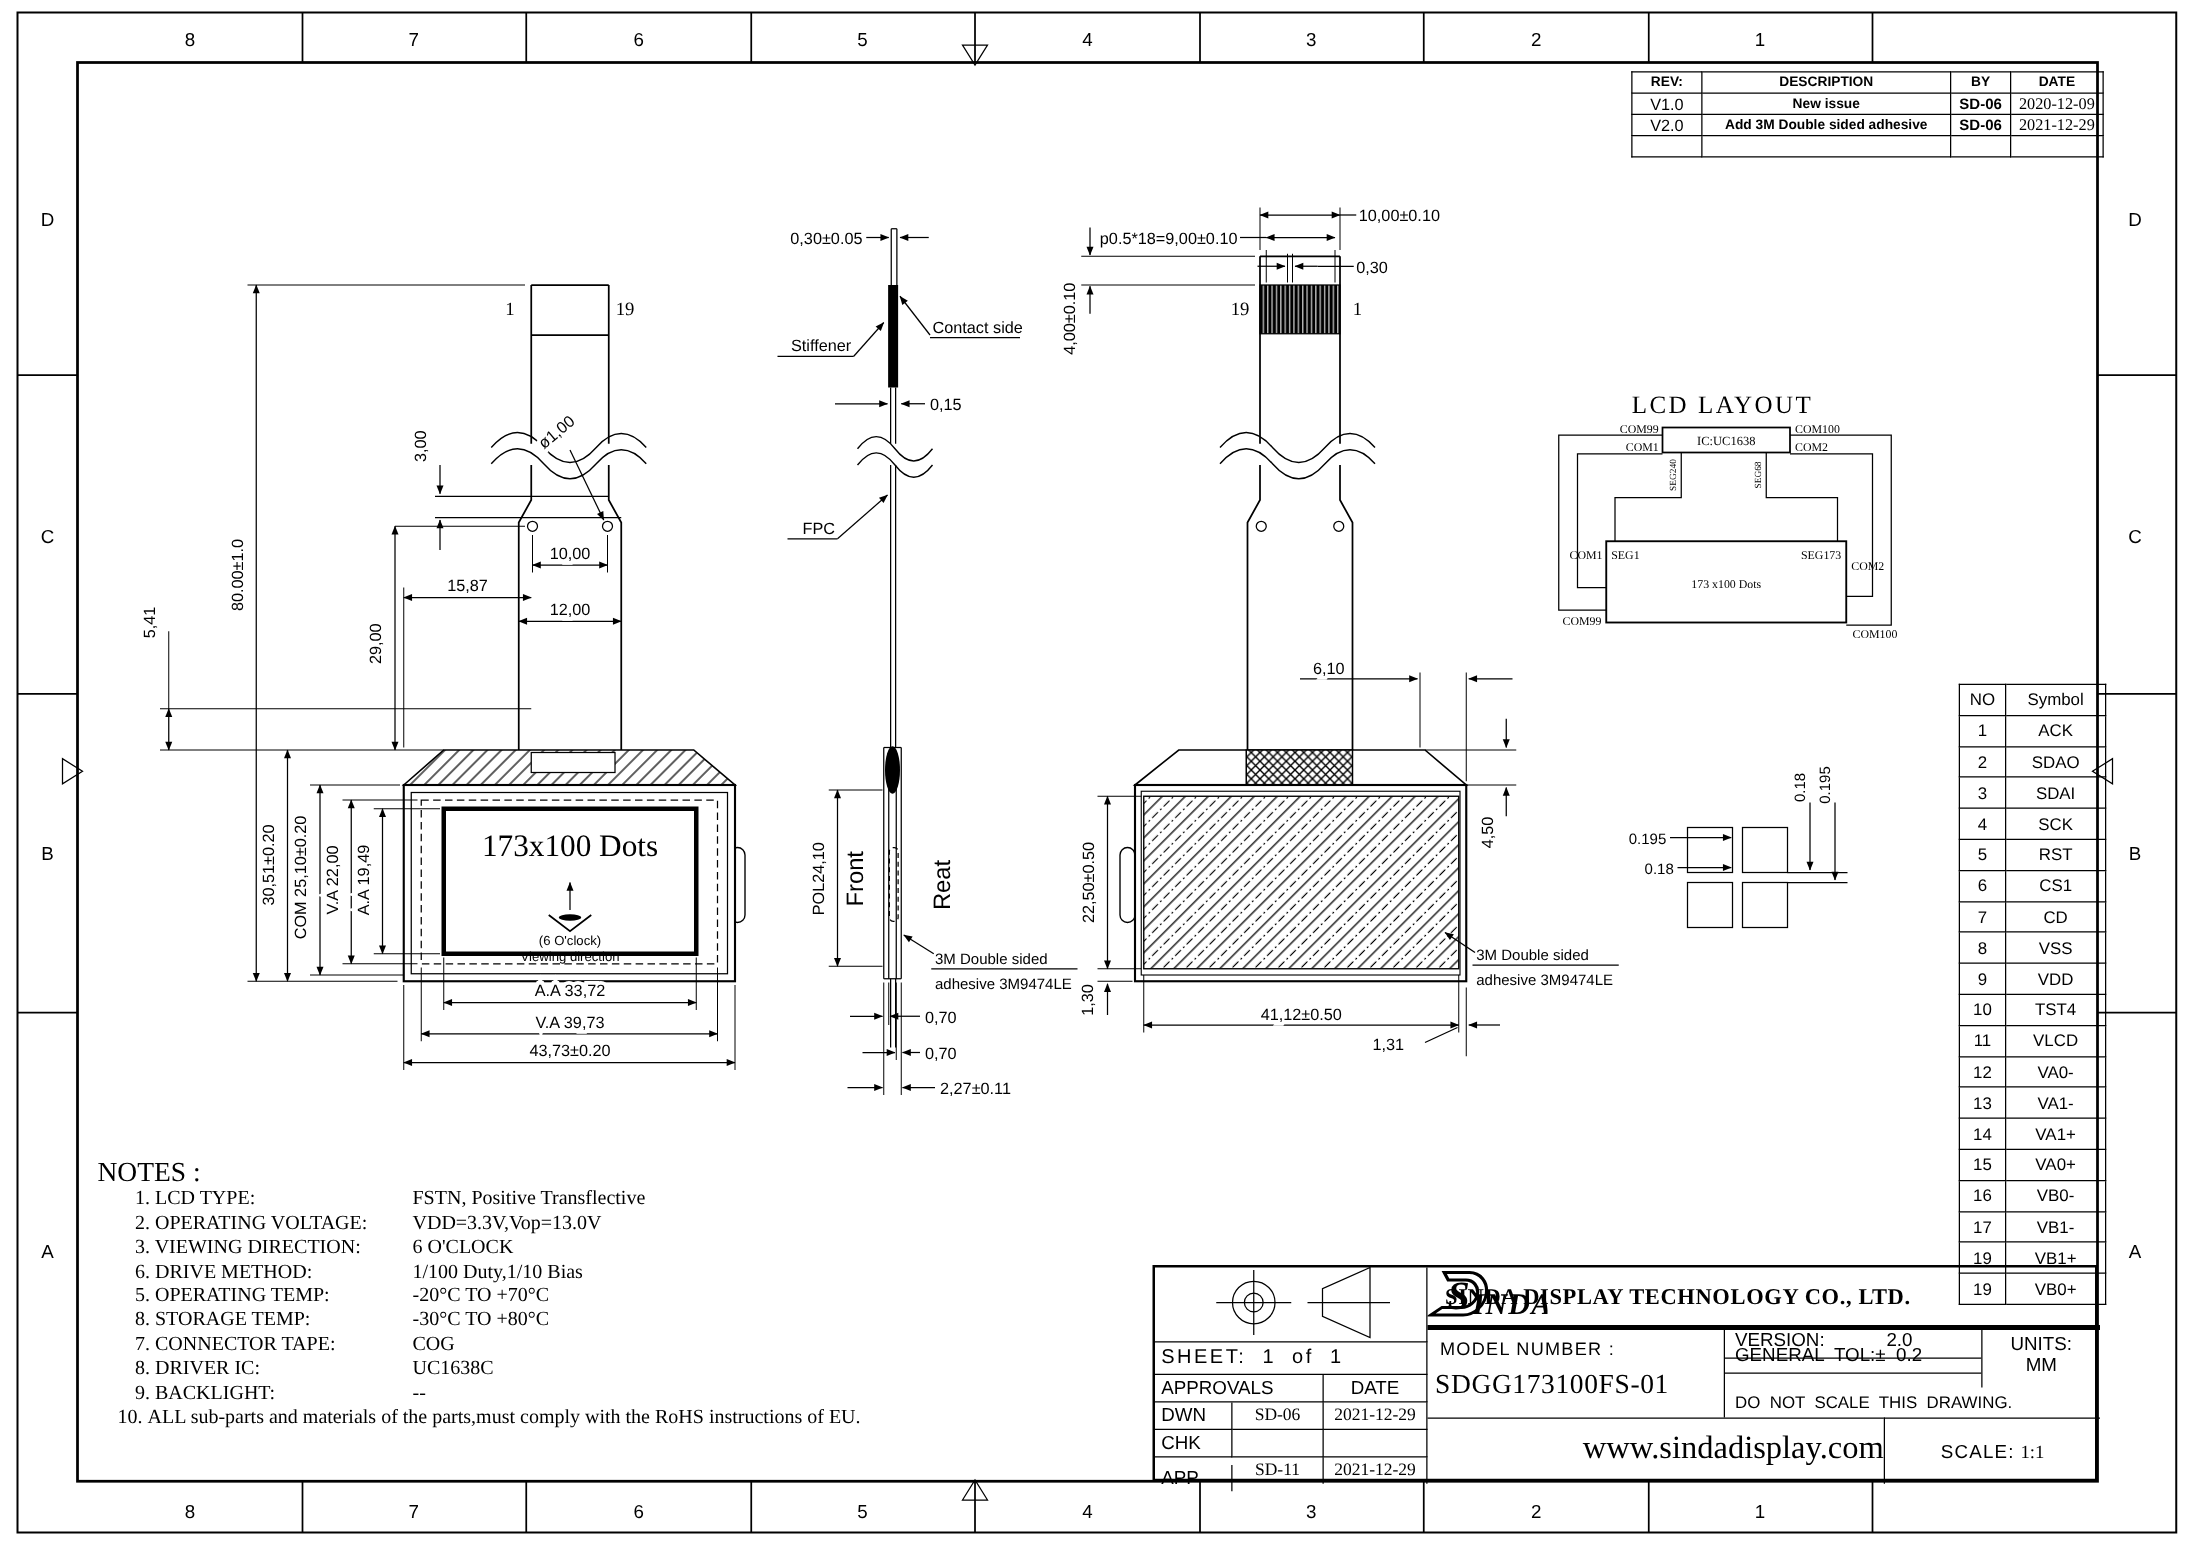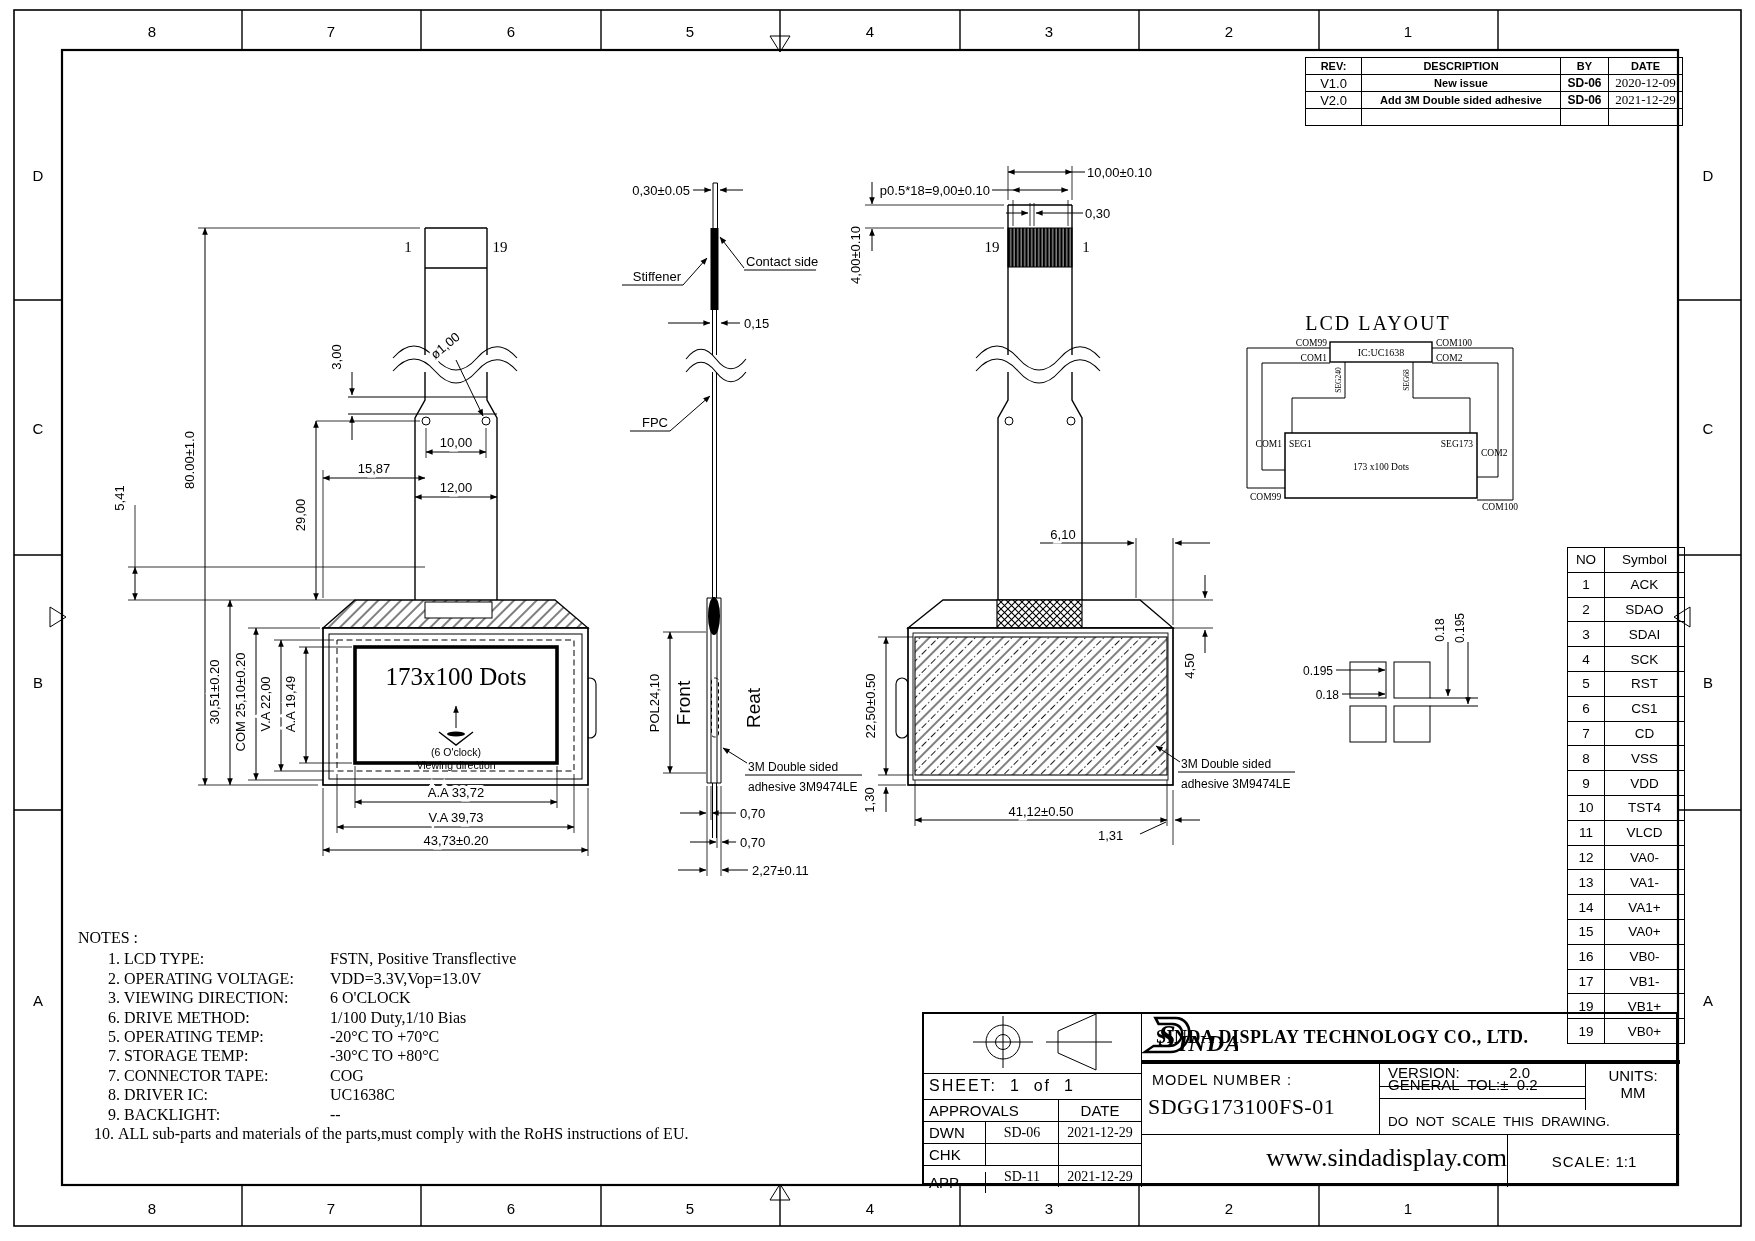--- a/index.html
+++ b/index.html
@@ -23,21 +23,21 @@
   .ovl{position:absolute;box-sizing:border-box;}
   table{border-collapse:collapse;}
   #rev-table table td{border:1.5px solid #000;text-align:center;padding:0;height:16px;}
   #rev-table .h{font:bold 11px "Liberation Sans",sans-serif;}
   #rev-table .rv{font:13px "Liberation Sans",sans-serif;}
   #rev-table .by{font:bold 12px "Liberation Sans",sans-serif;}
   #rev-table .dte{font:13px "Liberation Serif",serif;}
   #pin-table table td{border:1.5px solid #000;text-align:center;padding:0;height:23.8px;
       font:13.5px "Liberation Sans",sans-serif;}
   #notes{font-family:"Liberation Serif",serif;font-size:16px;line-height:19.4px;}
-  #notes .ntitle{font-size:16px;margin-bottom:2px;}
+  #notes .ntitle{font-size:22px;margin-bottom:2px;}
   #notes .nlab{display:inline-block;width:222px;padding-left:30px;}
   #notes .n10n{display:inline-block;width:24px;padding-left:16px;}
   
   #tblock{border:2.5px solid #000;}
   #tblock .cell{position:absolute;box-sizing:border-box;}
   .b-r{border-right:1.5px solid #000;} .b-b{border-bottom:1.5px solid #000;}
   .b-l{border-left:1.5px solid #000;} .b-t{border-top:1.5px solid #000;}
   #tb-sheet{font:16px "Liberation Sans",sans-serif;letter-spacing:2px;white-space:pre;line-height:24px;padding-left:5px;}
   .tb-lab{font:15px "Liberation Sans",sans-serif;}
   .tb-ser{font:14px "Liberation Serif",serif;}
@@ -563,21 +563,21 @@
       </table>
 </div>
 
 <div id="notes" class="ovl" style="left:78px;top:928px;width:680px;">
   <div class="ntitle">NOTES :</div>
   <div><span class="nlab">1. LCD TYPE:</span><span>FSTN, Positive Transflective</span></div>
   <div><span class="nlab">2. OPERATING VOLTAGE:</span><span>VDD=3.3V,Vop=13.0V</span></div>
   <div><span class="nlab">3. VIEWING DIRECTION:</span><span>6 O'CLOCK</span></div>
   <div><span class="nlab">6. DRIVE METHOD:</span><span>1/100 Duty,1/10 Bias</span></div>
   <div><span class="nlab">5. OPERATING TEMP:</span><span>-20°C TO +70°C</span></div>
-  <div><span class="nlab">7. STORAGE TEMP:</span><span>-30°C TO +80°C</span></div>
+  <div><span class="nlab">8. STORAGE TEMP:</span><span>-30°C TO +80°C</span></div>
   <div><span class="nlab">7. CONNECTOR TAPE:</span><span>COG</span></div>
   <div><span class="nlab">8. DRIVER IC:</span><span>UC1638C</span></div>
   <div><span class="nlab">9. BACKLIGHT:</span><span>--</span></div>
   <div><span class="n10n">10.</span><span>ALL sub-parts and materials of the parts,must comply with the RoHS instructions of EU.</span></div>
 </div>
 
 <div id="tblock" class="ovl" style="left:922px;top:1012px;width:756px;height:173px;">
 
   <div class="cell b-r b-b" style="left:0;top:0;width:218px;height:60px;"></div>
   <div id="tb-sheet" class="cell b-r b-b" style="left:0;top:60px;width:218px;height:26px;">SHEET:  1  of  1</div>
@@ -623,17 +623,17 @@
   </div>
   <div class="cell" style="left:456px;top:96px;width:300px;height:24px;">
     <span style="font:13.5px 'Liberation Sans',sans-serif;padding-left:8px;white-space:pre;line-height:24px;">DO  NOT  SCALE  THIS  DRAWING.</span>
   </div>
 
   <div class="cell b-t" style="left:218px;top:120px;width:365px;height:53px;text-align:center;">
     <div id="tb-web" style="padding-top:8px;text-align:right;">www.sindadisplay.com</div>
   </div>
   <div class="cell b-t b-l" style="left:583px;top:120px;width:173px;height:53px;text-align:center;">
     <span class="tb-lab" style="line-height:53px;letter-spacing:1px;">SCALE:</span>
-    <span class="tb-lab" style="">1:1</span>
+    <span class="tb-lab" style="font-family:Liberation Serif, serif;">1:1</span>
   </div>
 </div>
 
 </div>
 
 </body></html>

